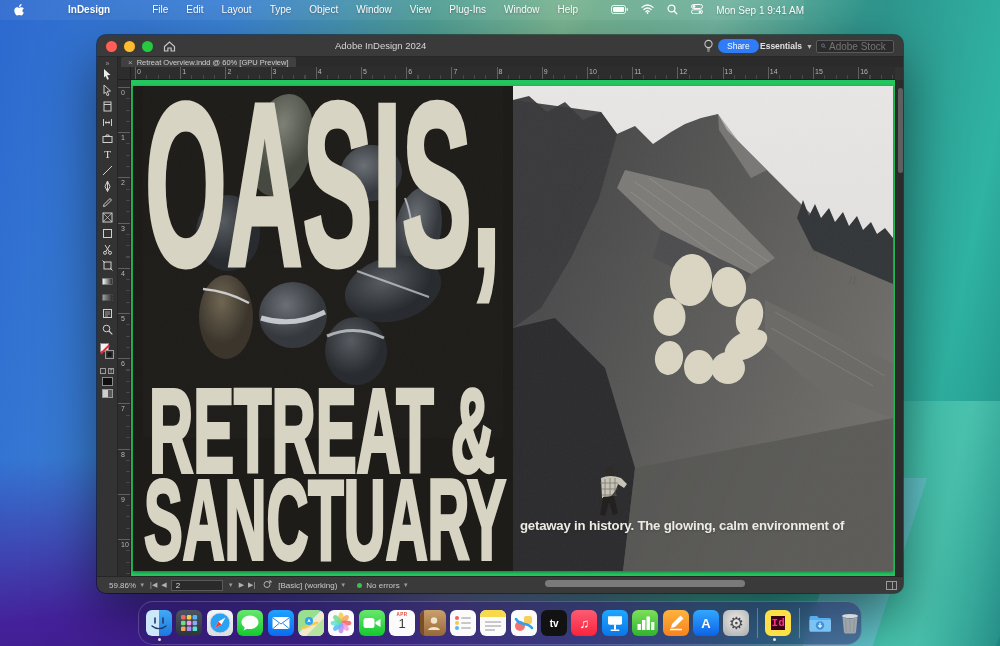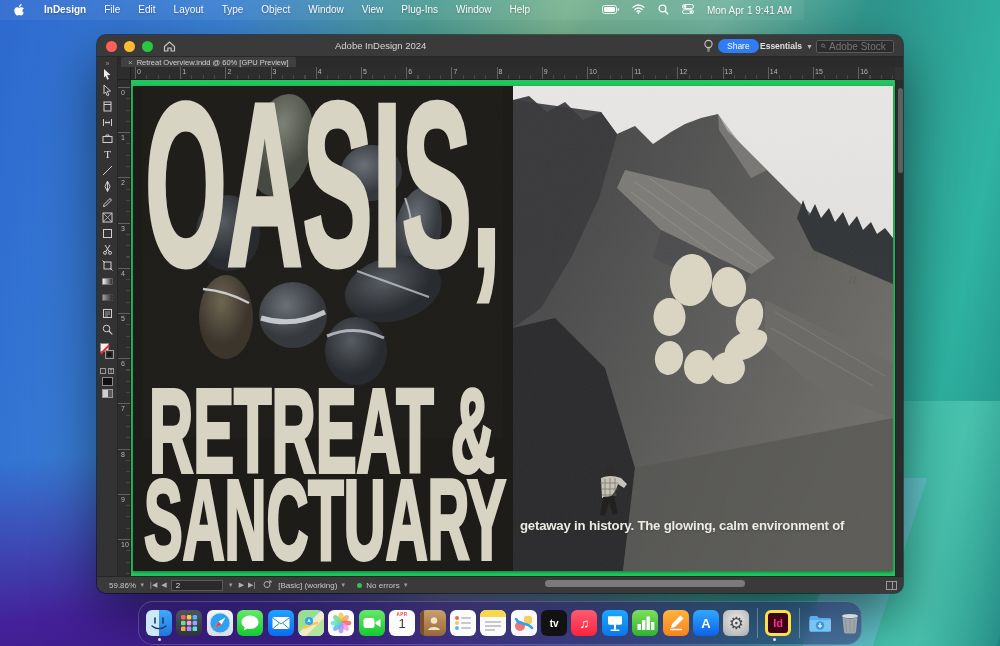--- a/index.html
+++ b/index.html
@@ -16,21 +16,21 @@
   }
   .beam { position:absolute; pointer-events:none; }
   .beam1 { left:52%; top:-6%; width:30%; height:55%; transform:skewX(-20deg);
     background:linear-gradient(100deg, rgba(225,255,215,0) 10%, rgba(225,255,215,.28) 45%, rgba(225,255,215,0) 85%); }
   .beam2 { right:-4%; bottom:-4%; width:26%; height:42%; transform:skewX(-22deg);
     background:linear-gradient(80deg, rgba(120,240,205,0) 15%, rgba(125,238,206,.38) 60%, rgba(120,240,205,0) 95%); }
   .beam3 { left:83%; bottom:0; width:7%; height:26%; transform:skewX(-18deg); background:rgba(150,200,255,.35); }
 
   
   .menubar { position:absolute; left:0; top:0; width:804px; height:20px; display:flex; align-items:center;
-    color:#fff; font-size:10px; text-shadow:0 1px 2px rgba(0,0,0,.25); background:rgba(255,255,255,.06); }
+    color:#fff; font-size:10px; text-shadow:0 1px 2px rgba(0,0,0,.25); background:rgba(255,255,255,.06);gap:24px; }
   .menubar .apple { margin:0 10px 0 14px; display:flex; }
   .menu-items { display:flex; }
   .menu-item { padding:0 9px; line-height:20px; white-space:nowrap; }
   .menu-item.app { font-weight:bold; }
   .menu-right { margin-left:auto; display:flex; align-items:center; gap:13px; padding-right:12px; }
   .clock { font-size:10px; white-space:nowrap; }
 
   
   .win { position:absolute; left:97px; top:35px; width:806px; height:558px; background:#323232;
     border-radius:9px; box-shadow:0 22px 55px rgba(0,0,0,.5), 0 0 0 1px rgba(0,0,0,.45); overflow:hidden; }
@@ -134,21 +134,21 @@
   .tv-label { position:absolute; inset:0; display:flex; align-items:center; justify-content:center; color:#fff; font-weight:bold; font-size:10px; }
   .ic-music { background:linear-gradient(180deg,#fb5c74,#fa233b); }
   .music-glyph { position:absolute; inset:0; display:flex; align-items:center; justify-content:center; color:#fff; font-size:13px; }
   .ic-keynote { background:linear-gradient(180deg,#1da8ff,#0a77e8); }
   .ic-numbers { background:linear-gradient(180deg,#7ddf5a,#2fb32f); }
   .ic-pages { background:linear-gradient(180deg,#ffb340,#f7821b); }
   .ic-appstore { background:linear-gradient(180deg,#31a8ff,#0d62e8); }
   .as-label { position:absolute; inset:0; display:flex; align-items:center; justify-content:center; color:#fff; font-weight:bold; font-size:13px; }
   .ic-settings { background:radial-gradient(circle at 50% 40%, #ececec, #a9a9a9); }
   .gear-glyph { position:absolute; inset:0; display:flex; align-items:center; justify-content:center; color:#4a4a4a; font-size:17px; }
-  .ic-indesign { background:#3c0218; border:3px solid #fde047; }
+  .ic-indesign { background:#3c0218; border:6px solid #fde047;font-family:Liberation Mono, monospace; }
   .id-label { position:absolute; inset:0; display:flex; align-items:center; justify-content:center; color:#ff3087; font-weight:bold; font-size:11px; }
   .ic-downloads { background:transparent; overflow:visible; }
   .ic-trash { background:transparent; overflow:visible; }
 </style>
 </head>
 <body>
 <div class="stage">
 
 <div class="wallpaper">
   <div class="beam beam1"></div>
@@ -190,21 +190,21 @@
     <span><svg width="11" height="11" viewBox="0 0 11 11">
             <circle cx="4.5" cy="4.5" r="3.4" fill="none" stroke="#fff" stroke-width="1.3"></circle>
             <path d="M7.2 7.2l2.6 2.6" stroke="#fff" stroke-width="1.4" stroke-linecap="round"></path>
           </svg></span>
     <span><svg width="12" height="10" viewBox="0 0 12 10">
             <rect x="0.5" y="0.5" width="11" height="4" rx="2" fill="none" stroke="#fff"></rect>
             <circle cx="3" cy="2.5" r="1.4" fill="#fff"></circle>
             <rect x="0.5" y="5.8" width="11" height="4" rx="2" fill="none" stroke="#fff"></rect>
             <circle cx="9" cy="7.8" r="1.4" fill="#fff"></circle>
           </svg></span>
-    <span class="clock">Mon Apr 1  9:41 AM</span>
+    <span class="clock">Mon Sep 1  9:41 AM</span>
   </div>
 </div>
 
 <div class="win">
 
   <div class="titlebar">
     <div class="tl red"></div>
     <div class="tl yel"></div>
     <div class="tl grn"></div>
     <span class="home"><svg width="13" height="13" viewBox="0 0 13 13">

